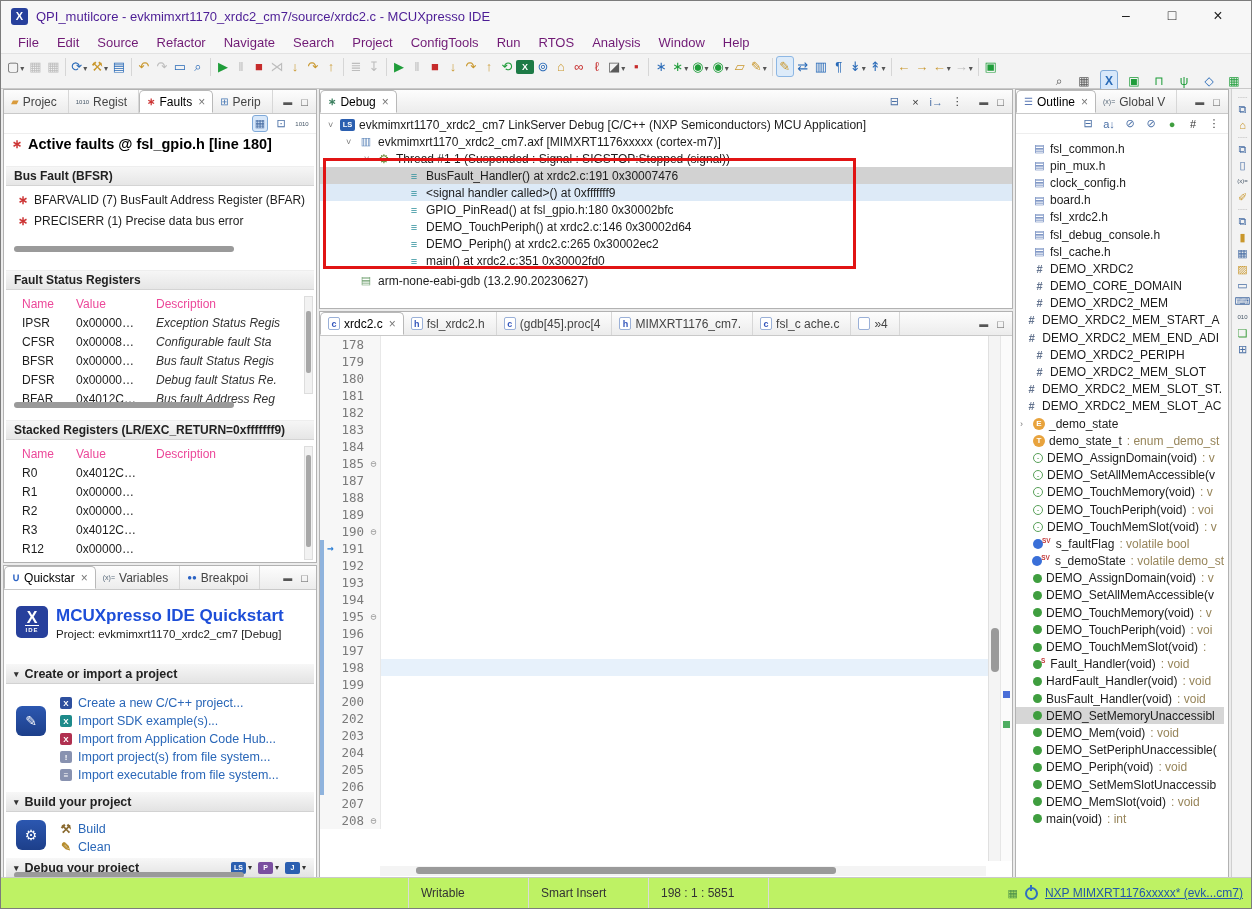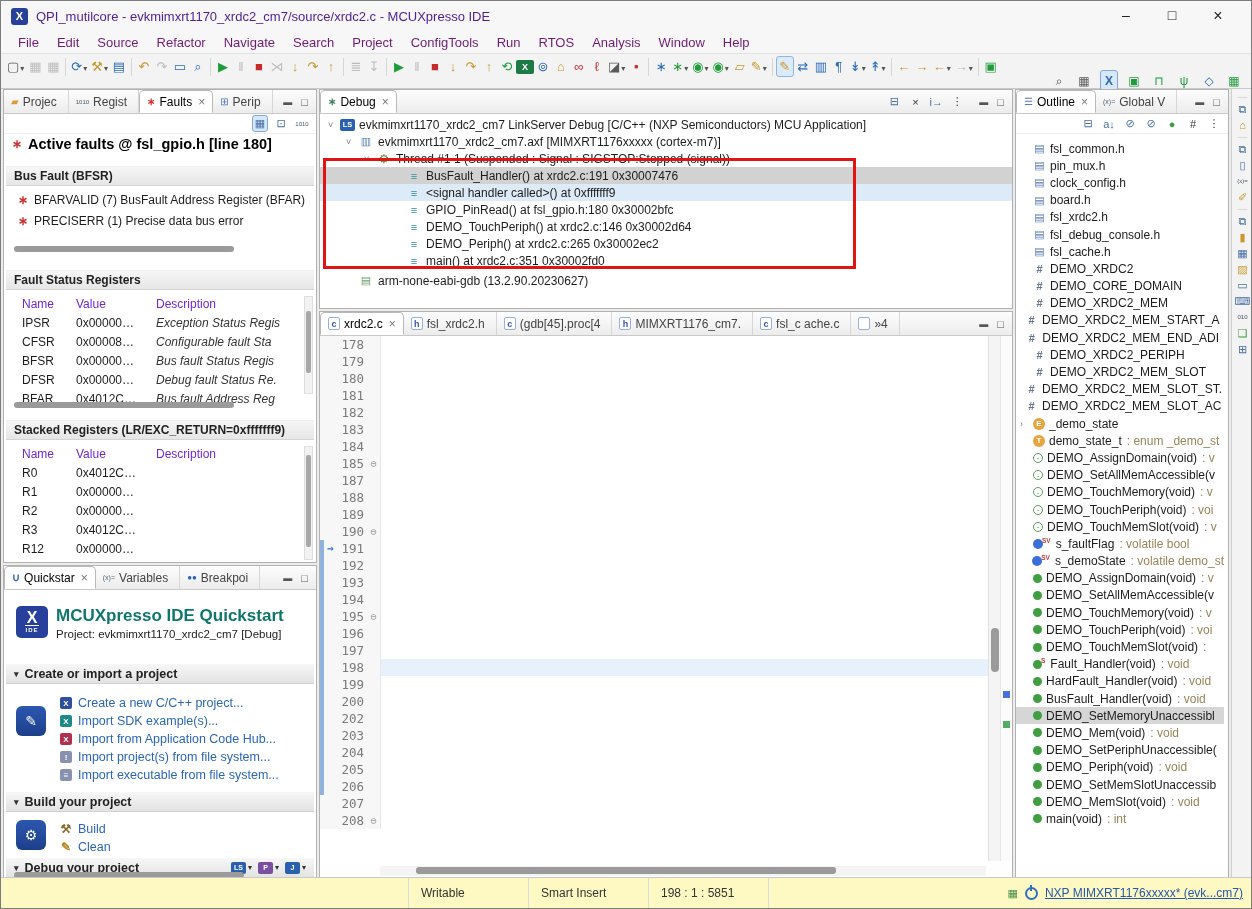--- a/index.html
+++ b/index.html
@@ -58,28 +58,28 @@
 .fhead{position:absolute;left:8px;top:46px;display:flex;gap:6px;align-items:center;font-weight:bold;font-size:14.5px;color:#000}
 .ficon{color:#c33;font-weight:bold;font-size:12px}
 .fsec{position:absolute;left:2px;right:2px;height:20px;background:linear-gradient(#f6f6f6,#e6e6e6);border-top:1px solid #eee;border-bottom:1px solid #d4d4d4;display:flex;align-items:center;padding-left:8px;font-weight:bold;font-size:12px;color:#222}
 .fitems{position:absolute;left:14px;top:99px;right:4px}
 .fitem{height:21px;display:flex;align-items:center;gap:6px;white-space:nowrap;overflow:hidden;font-size:12px}
 .hthumb{position:absolute;height:6px;background:#9a9a9a;border-radius:3px}
 .rtable{position:absolute;left:2px;right:16px;font-size:12px}
 .trow{display:grid;grid-template-columns:66px 80px 1fr;height:19px;align-items:center}
 .trow>span{overflow:hidden;white-space:nowrap;padding-left:4px}
 .trow .c1{padding-left:16px}
-.thdr{color:#6d28d9}
+.thdr{color:#ec4899}
 .tdesc{font-style:italic;color:#333}
 .vtrack{position:absolute;width:9px;background:#f2f2f2;border:1px solid #ddd;right:3px}
 .vthumb{position:absolute;left:1px;width:5px;background:#a8a8a8;border-radius:2px}
 
 .qlogo{position:absolute;left:12px;top:40px;width:32px;height:32px;background:#27409c;border-radius:5px;color:#fff;display:flex;flex-direction:column;align-items:center;justify-content:center;font-weight:bold}
 .qlogo .x{font-size:16px;line-height:14px}.qlogo .ide{font-size:6px;letter-spacing:1px;border-top:1px solid #fff;padding-top:1px}
-.qtitle{position:absolute;left:52px;top:40px;font-size:17px;font-weight:bold;color:#0f766e}
+.qtitle{position:absolute;left:52px;top:40px;font-size:17px;font-weight:bold;color:#1d4ed8}
 .qproj{position:absolute;left:52px;top:62px;font-size:11.5px;color:#222}
 .qsec{position:absolute;left:2px;right:2px;height:20px;background:linear-gradient(#f7f7f7,#e3e3e3);border-bottom:1px solid #d2d2d2;display:flex;align-items:center;padding:0 8px;font-weight:bold;font-size:12.5px;color:#222;gap:6px}
 .qsec::before{content:"▾";font-size:9px;color:#333}
 .qlinks{position:absolute;left:56px;right:4px}
 .qlink{height:18px;display:flex;align-items:center;gap:6px;white-space:nowrap;overflow:hidden}
 .qlink .lbl{color:#2a67b8;font-size:12.5px}
 .qic{width:12px;height:12px;border-radius:2px;color:#fff;font-size:8px;font-weight:bold;display:inline-flex;align-items:center;justify-content:center}
 .qic.bl{background:#2d4f9e}.qic.tl{background:#1d8a8a}.qic.rd{background:#b03050}.qic.gy{background:#8892b0}
 .qic.hm{background:none;color:#8a6a2f;font-size:12px}.qic.cl{background:none;color:#b58b2a;font-size:12px}
 .gicon{position:absolute;width:30px;height:30px;border-radius:6px;background:linear-gradient(#2c57b0,#1d3f8a);color:#fff;display:flex;align-items:center;justify-content:center;font-size:14px}
@@ -125,21 +125,21 @@
 .oicn{width:13px;display:inline-flex;align-items:center;justify-content:center;flex:none}
 .oicn.inc{color:#5b79b5;font-size:11px}
 .oicn.def{color:#64748f;font-weight:bold;font-size:11px}
 .oicn.enu,.oicn.tdf{background:#e8a33d;color:#fff;border-radius:50%;font-size:8px;width:12px;height:12px;font-weight:bold}
 .oicn.dcl{border:1px solid #58a058;color:#58a058;border-radius:50%;width:10px;height:10px;font-size:8px}
 .oicn.vsv{background:#3a6fd8;border-radius:50%;width:10px;height:10px}
 .oicn.fnc{background:#3f9e3f;border-radius:50%;width:9px;height:9px}
 .osup{font-size:6.5px;color:#c23b3b;margin-left:-6px;margin-bottom:7px;font-weight:bold}
 .osfx{color:#97855a}
 
-.statusbar{position:absolute;left:0;bottom:0;width:1252px;height:31px;background:#fef9c3;border-top:1px solid #c9c9c9;display:flex;align-items:center;font-size:12px;color:#333}
+.statusbar{position:absolute;left:0;bottom:0;width:1252px;height:31px;background:#bef264;border-top:1px solid #c9c9c9;display:flex;align-items:center;font-size:12px;color:#333}
 .sb-spacer{width:408px;height:100%;border-right:1px solid #dadada}
 .sb-cell{height:100%;display:flex;align-items:center;padding:0 12px;border-right:1px solid #dadada;min-width:120px}
 .sb-right{margin-left:auto;display:flex;align-items:center;gap:7px;padding-right:10px}
 .probe{color:#4a8f4a;font-size:11px}
 .pwr{width:13px;height:13px;border:2px solid #2f6fc1;border-radius:50%;position:relative}
 .pwr::after{content:"";position:absolute;left:3.5px;top:-4px;width:2px;height:6px;background:#2f6fc1}
 .sb-link{color:#2458a8;text-decoration:underline}
 </style>
 </head>
 <body>

